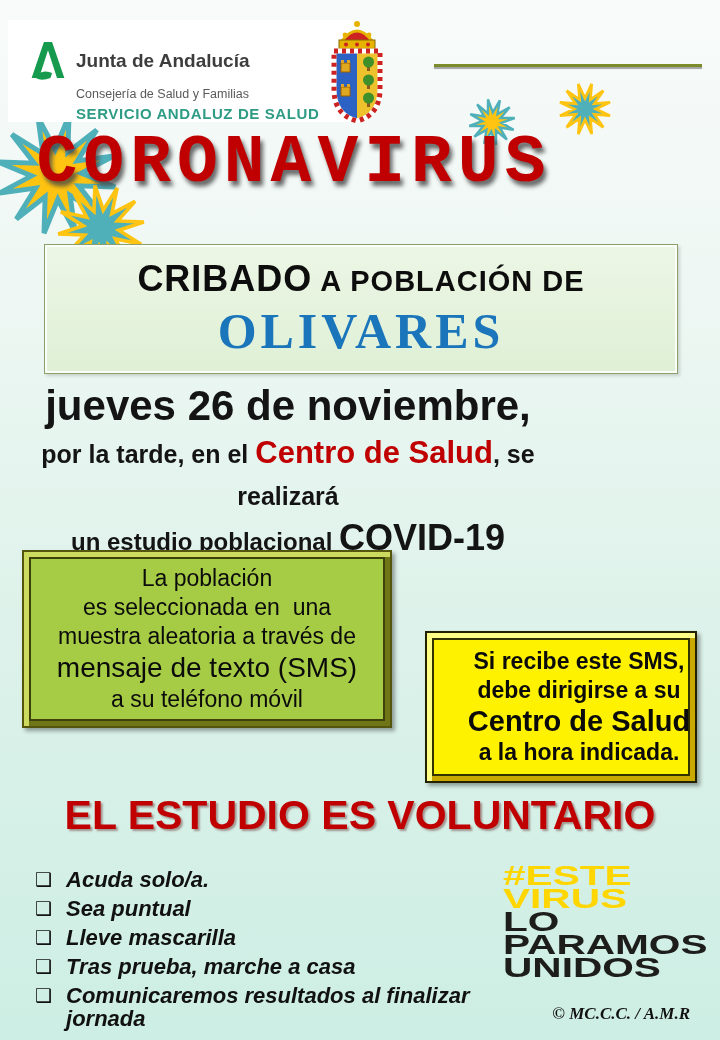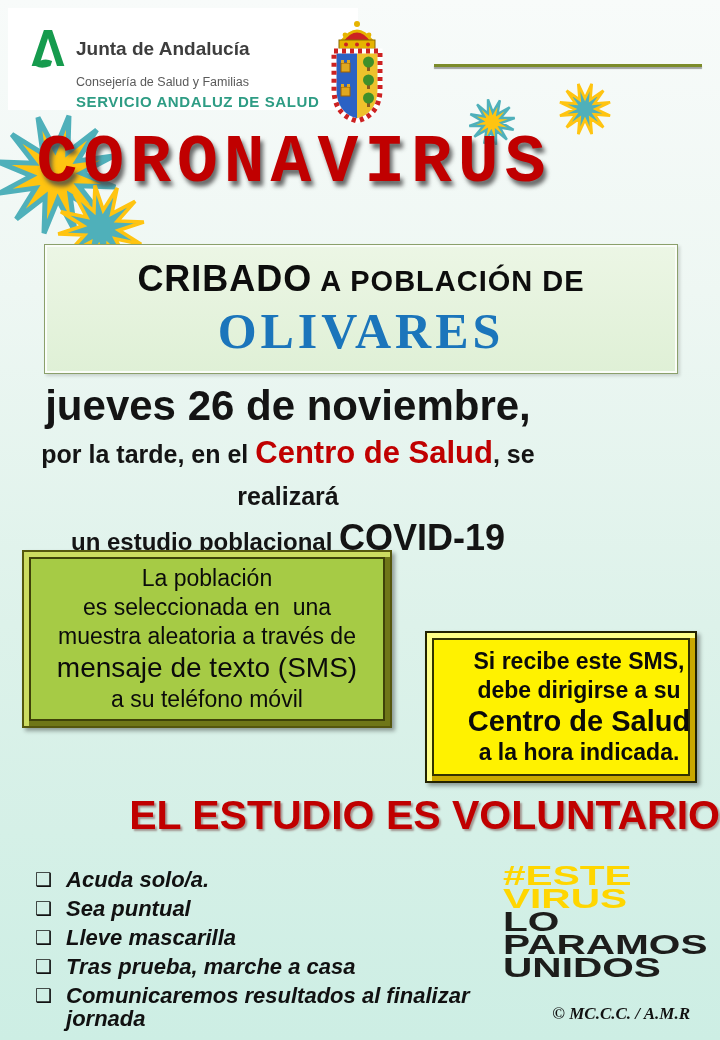--- a/index.html
+++ b/index.html
@@ -4,21 +4,21 @@
 <style>
   html,body{margin:0;padding:0;background:#888;}
   .poster{
     position:relative;width:720px;height:1040px;overflow:hidden;
     background:linear-gradient(180deg,#f8fbfa 0%,#eef7f3 28%,#ddf2ea 60%,#cdeee4 100%);
     font-family:"Liberation Sans",sans-serif;color:#121212;
   }
   .abs{position:absolute;}
 
   
-  .junta-box{left:8px;top:8px;width:350px;height:102px;background:#ffffff;display:flex;align-items:flex-start;}
+  .junta-box{left:8px;top:20px;width:350px;height:102px;background:#ffffff;display:flex;align-items:flex-start;}
   .junta-logo{margin:12px 10px 0 22px;}
   .junta-text{margin-top:30px;line-height:1.15;}
   .junta-title{font-size:19px;font-weight:bold;color:#3d3d3d;}
   .junta-sub{font-size:12.5px;color:#5a5a5a;margin-top:15px;}
   .junta-service{font-size:15px;letter-spacing:.6px;color:#2e9c84;margin-top:4px;font-weight:bold;text-align:center;}
 
   .shield{left:326px;top:18px;}
 
   .ugc{left:430px;top:26px;width:280px;text-align:center;
     font-family:"Liberation Serif",serif;font-weight:bold;font-size:30px;letter-spacing:1px;
@@ -65,21 +65,21 @@
 
   
   .yellow-box{left:425px;top:631px;width:272px;height:152px;background:#fff200;
     border:2px solid #222200;z-index:2;
     box-shadow:inset 3px 3px 0 2px #ffff88,inset -3px -3px 0 2px #c9a800,inset 0 0 0 7px #333300,3px 3px 4px rgba(0,0,0,.35);
     text-align:center;font-weight:bold;color:#0b0b0b;padding-top:14px;box-sizing:border-box;}
   .yb-line{font-size:23px;line-height:29px;margin-left:36px;}
   .yb-big{font-size:29px;line-height:33px;}
 
   
-  .voluntary{left:0;top:792px;width:720px;text-align:right;font-weight:bold;
+  .voluntary{left:0;top:792px;width:720px;text-align:center;font-weight:bold;
     font-size:41px;color:#c00000;text-shadow:2px 2px 2px rgba(100,40,40,.45);}
 
   
   .checklist{left:35px;top:868px;width:520px;}
   .chk-row{display:flex;align-items:flex-start;margin-bottom:6px;}
   .chk-box{font-family:"DejaVu Sans",sans-serif;font-size:19px;line-height:23px;margin-right:14px;color:#111;}
   .chk-text{font-size:22px;line-height:23px;font-weight:bold;font-style:italic;color:#111;}
 
   
   .campaign{left:503px;top:864px;transform:scaleX(1.45);transform-origin:left top;

